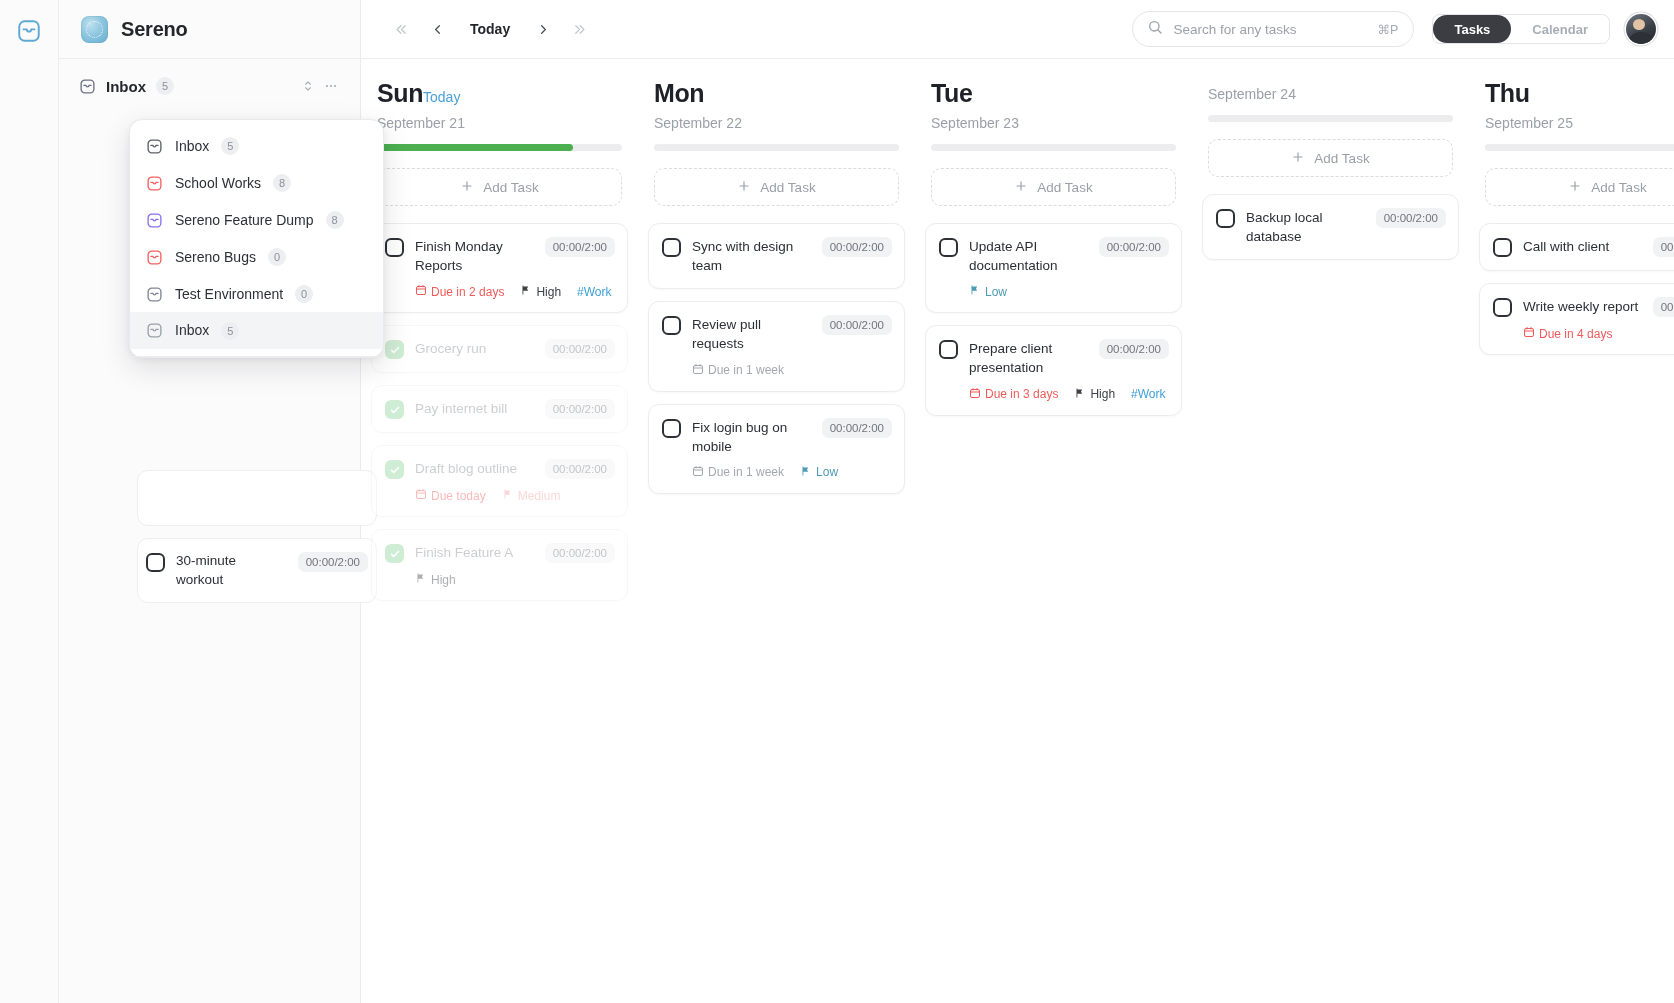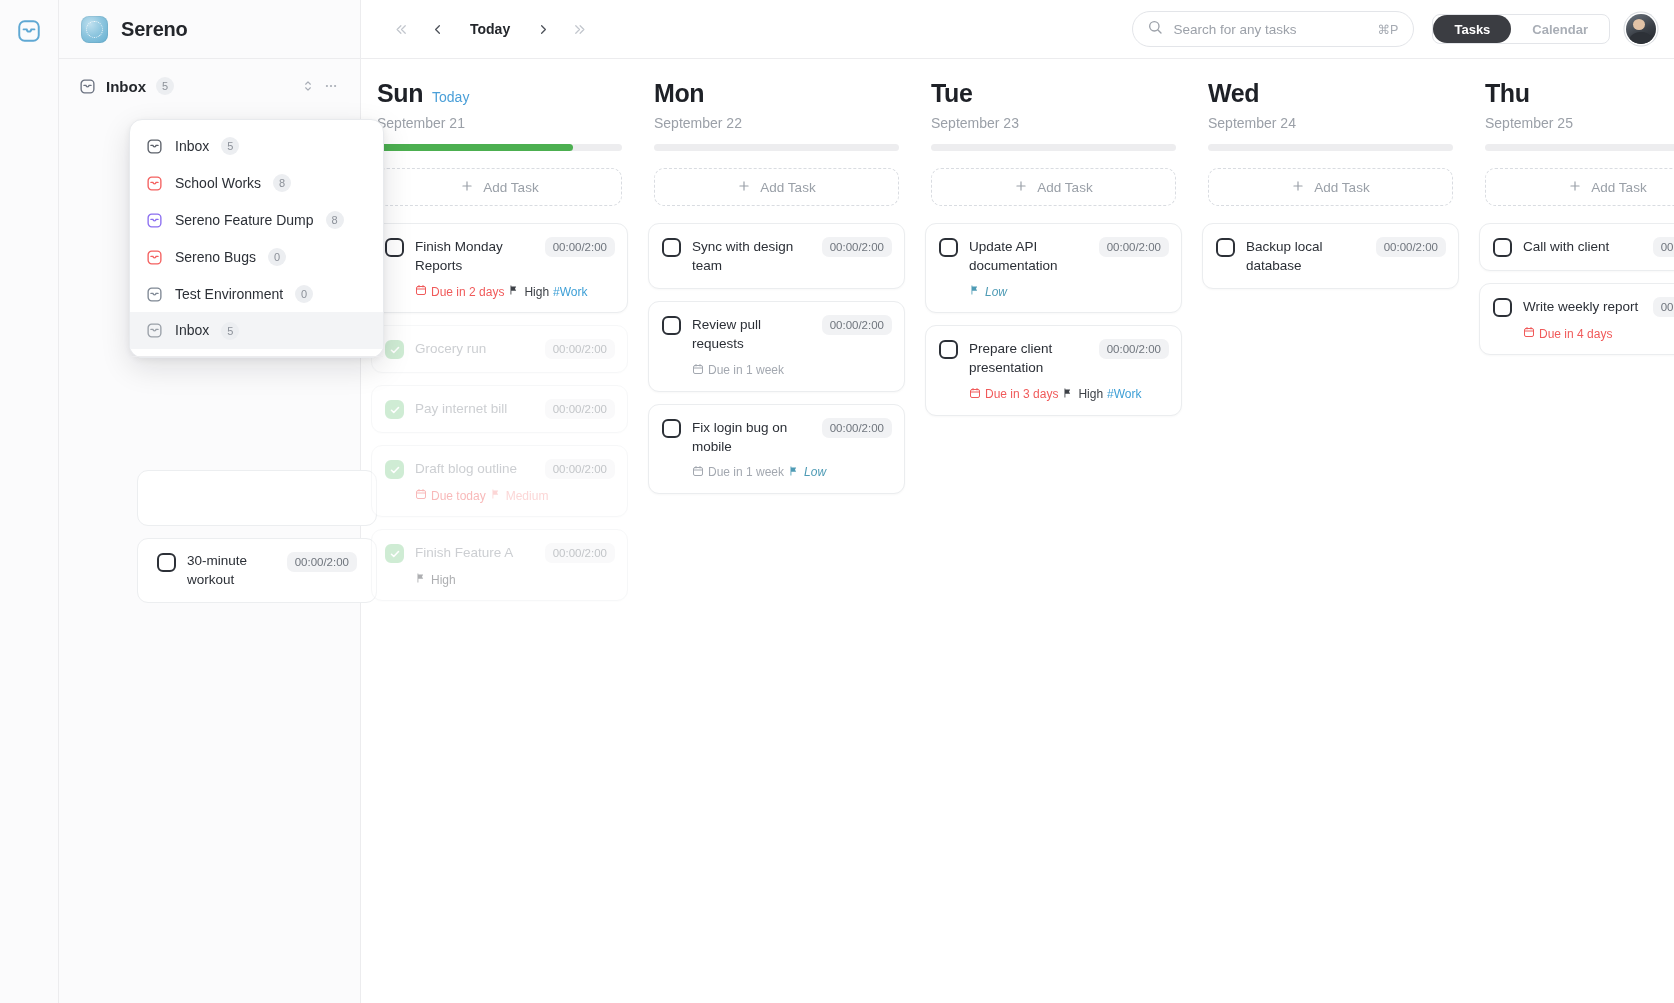--- a/index.html
+++ b/index.html
@@ -57,21 +57,21 @@
   .head-actions svg { width: 14px; height: 14px; display: block; }
 
   
   .ghost-card {
     position: absolute; left: 78px; top: 470px; width: 240px; height: 56px;
     background: #fff; border: 1px solid #eceef0; border-radius: 11px;
   }
   .side-task {
     position: absolute; left: 78px; top: 538px; width: 240px;
     background: #fff; border: 1px solid #eceef0; border-radius: 11px;
-    padding: 13px 19px; display: flex; align-items: flex-start; gap: 11px;
+    padding: 13px 8px; display: flex; align-items: flex-start; gap: 11px;
   }
   .side-task .ttl { font-size: 13.5px; color: #2b2f36; line-height: 1.38; flex: 1; }
 
   
   .list-pop {
     position: absolute; left: 70px; top: 119px; width: 255px;
     background: #fff; border: 1px solid #e8eaed; border-radius: 13px;
     box-shadow: 0 10px 30px rgba(17,20,26,.12), 0 2px 6px rgba(17,20,26,.06);
     padding: 8px 0 0; z-index: 30;
   }
@@ -141,21 +141,21 @@
     border-radius:13px 13px 0 0; background:#2d3137;
   }
 
   
   .board {
     flex: 1; display: flex; gap: 0; padding: 20px 0 0 0;
     overflow: hidden; background: #fff;
   }
   .col { width: 277px; flex: 0 0 277px; padding: 0 10px; }
   .col-head { padding: 0 6px; }
-  .day-row { display: flex; align-items: baseline; gap: 9px; }
+  .day-row { display: flex; align-items: baseline; }
   .dow { font-size: 25px; font-weight: 700; color: #1e2127; letter-spacing: -.4px; }
   .today-tag { font-size: 14px; color: #4a9fd8; font-weight: 400; }
   .date-sub { font-size: 14px; color: #9ba0a8; margin-top: 7px; }
   .progress {
     height: 7px; border-radius: 4px; background: #ededef;
     margin-top: 13px; overflow: hidden;
   }
   .progress > i { display: block; height: 100%; border-radius: 4px; background: #4caf50; }
   .add-task {
     margin-top: 17px; height: 38px; border: 1.4px dashed #d9dce1; border-radius: 10px;
@@ -181,30 +181,30 @@
     display: flex; align-items: center; justify-content: center;
   }
   .cb.checked svg { width: 12px; height: 12px; color: #fff; }
   .card .ttl { flex: 1; font-size: 13.5px; color: #2b2f36; line-height: 1.42; }
   .card.done .ttl { color: #878d95; }
   .timer {
     flex: 0 0 auto; background: #f1f2f4; color: #6f757d;
     font-size: 11.5px; border-radius: 7px; padding: 4px 8px; white-space: nowrap;
   }
   .meta {
-    display: flex; align-items: center; gap: 4px; flex-wrap: wrap;
+    display: flex; align-items: center; gap: 16px; flex-wrap: wrap;
     margin: 9px 0 0 30px; font-size: 12px;
   }
   .meta .chip { display: inline-flex; align-items: center; gap: 4px; white-space: nowrap; }
   .meta svg { width: 12px; height: 12px; }
   .due-red { color: #f05a5a; }
   .due-gray { color: #a3a8b0; }
   .pri-high { color: #3d4147; }
   .pri-medium { color: #f8a0a0; }
-  .pri-low { color: #4e9bb5; font-style: italic; }
+  .pri-low { color: #4e9bb5; }
   .tag-work { color: #3d9fd6; }
 </style>
 </head>
 <body>
 
 <div id="app">
 
   <div class="rail">
     <span class="rail-logo">
       <svg viewBox="0 0 24 24" fill="none" stroke="currentColor" stroke-width="1.8" stroke-linecap="round" stroke-linejoin="round">
@@ -587,24 +587,20 @@
                     </svg></span>
         <span>High</span>
                 </span>
                 <span class="chip tag-work">#Work</span>
               </div>
     </div>
           </div>
   </div>
         <div class="col">
     <div class="col-head">
-      <div class="day-row">
-        <span class="dow">Wed</span>
-
-      </div>
       <div class="date-sub">September 24</div>
       <div class="progress">
               <i style="width:0%"></i>
             </div>
       <div class="add-task">
         <span><svg viewBox="0 0 24 24" fill="none" stroke="currentColor" stroke-width="2" stroke-linecap="round">
                   <path d="M12 5v14M5 12h14"></path>
                 </svg></span>
         <span>Add Task</span>
       </div>

